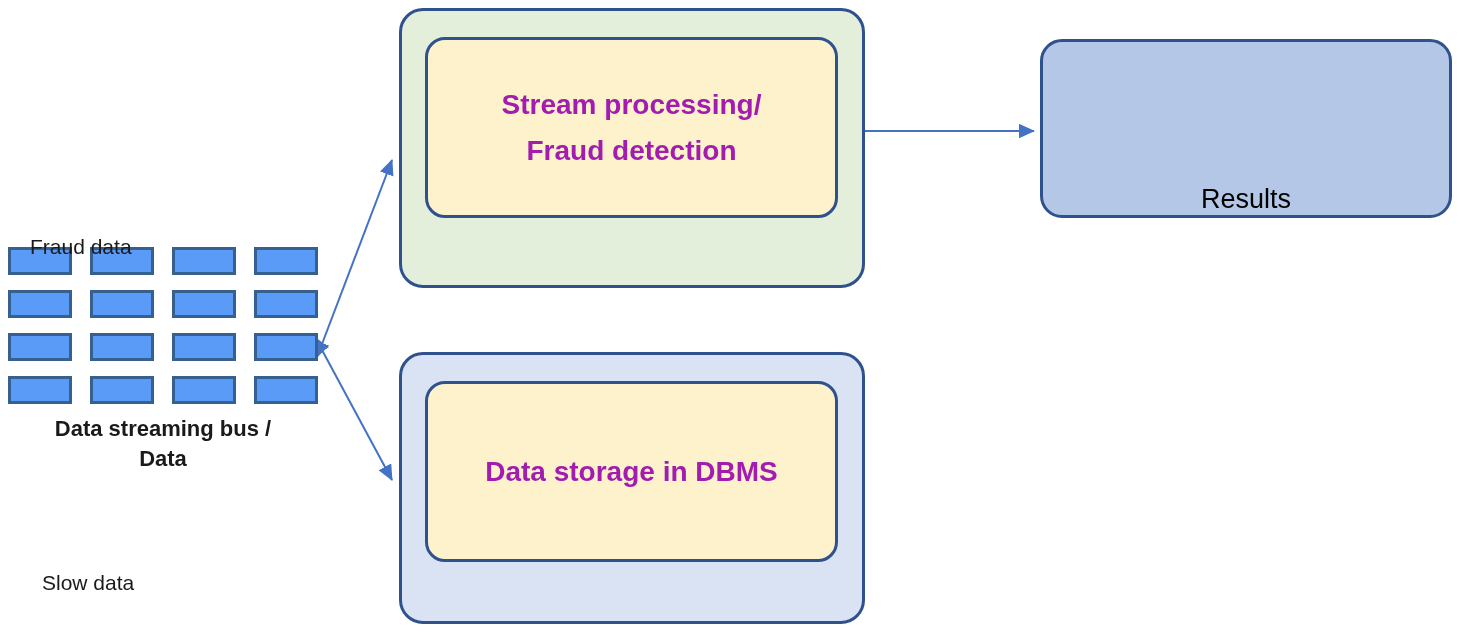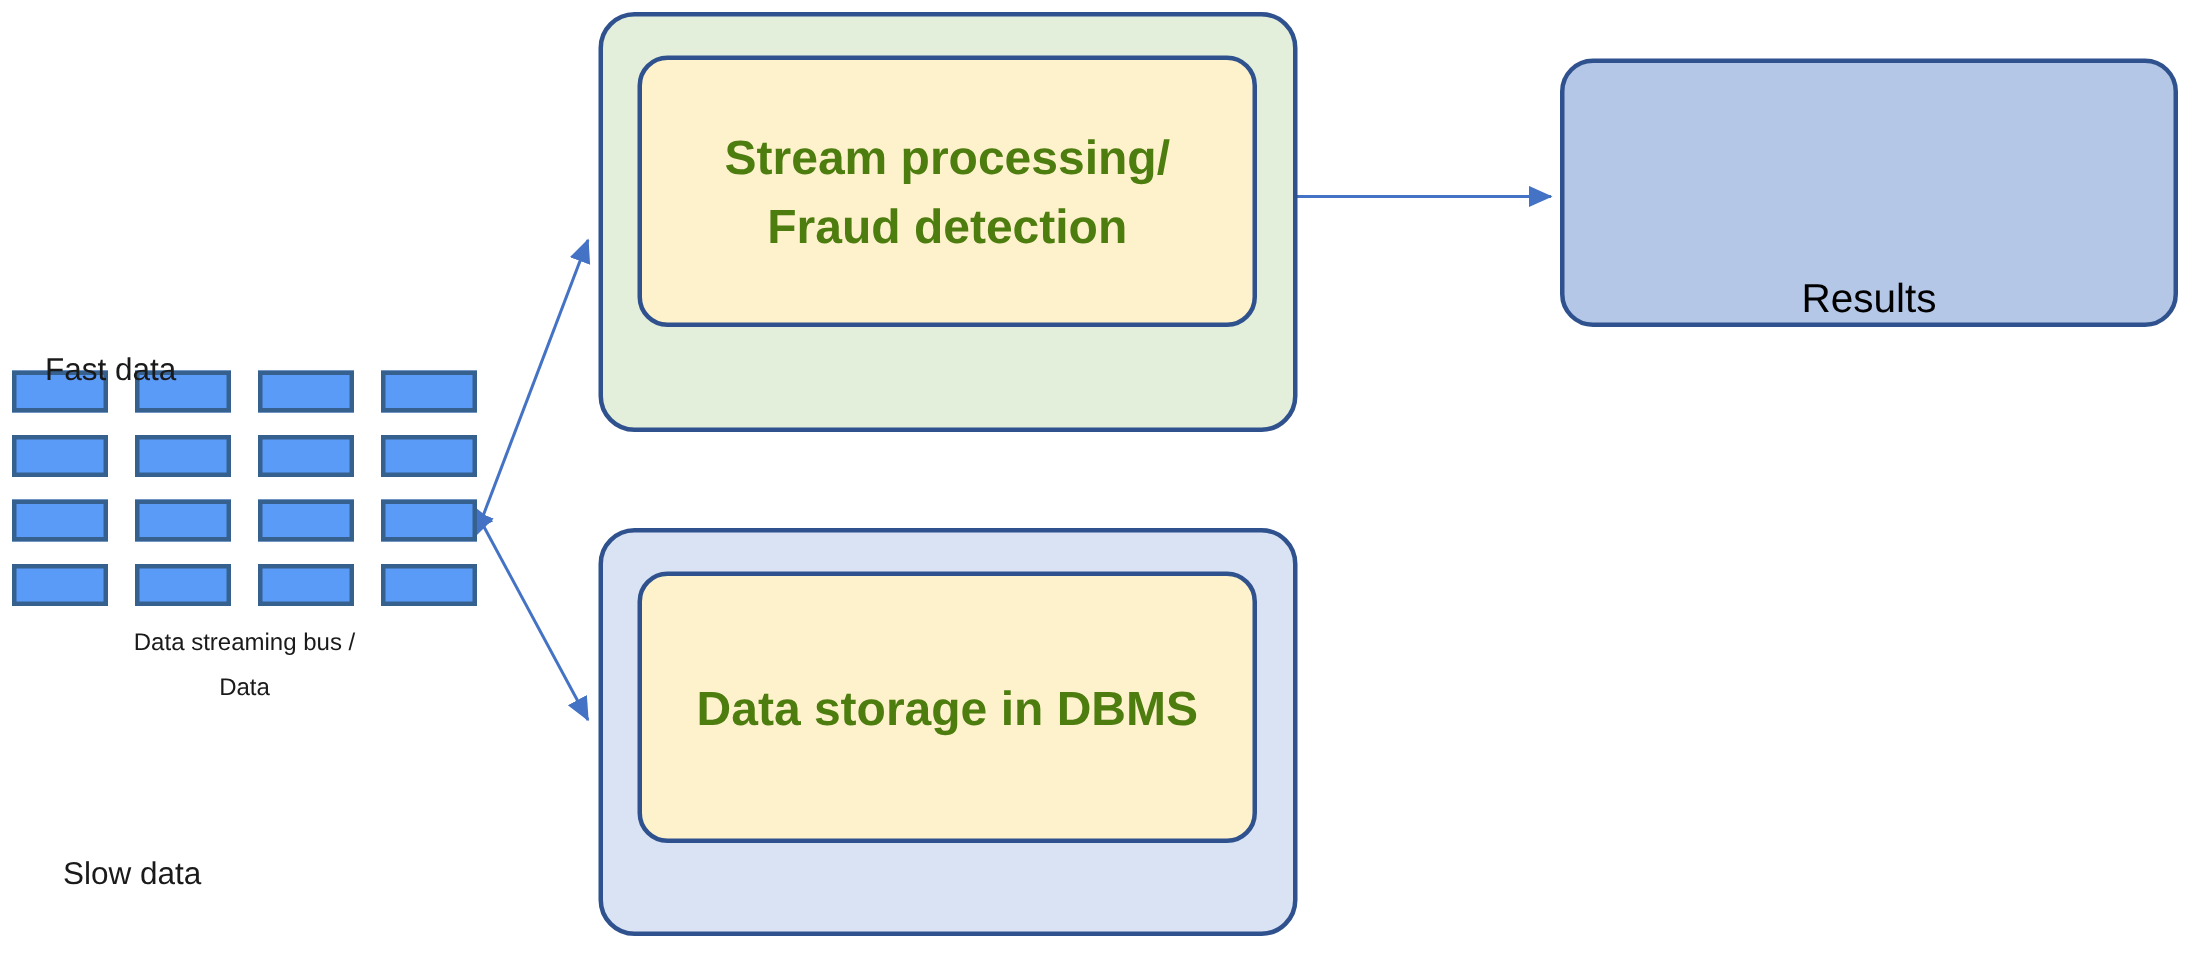--- a/index.html
+++ b/index.html
@@ -34,24 +34,24 @@
     background: #5b9bf8;
     border: 3px solid #36618e;
     box-sizing: content-box;
   }
   #bus-caption {
     position: absolute;
     left: 8px;
     top: 414px;
     width: 310px;
     text-align: center;
-    font-size: 16px;
+    font-size: 22px;
     line-height: 30px;
     color: #1a1a1a;
-    font-weight: 400;
+    font-weight: 700;
     white-space: pre-line;
   }
 
   
   .group-box {
     position: absolute;
     border: 3px solid #2f528f;
     border-radius: 24px;
     box-sizing: border-box;
   }
@@ -98,24 +98,24 @@
     width: 413px;
     height: 181px;
   }
   #storage-box {
     left: 425px;
     top: 381px;
     width: 413px;
     height: 181px;
   }
   .process-label {
-    font-size: 32px;
+    font-size: 28px;
     line-height: 46px;
     font-weight: 700;
-    color: #4d7c0f;
+    color: #a21caf;
     white-space: pre-line;
   }
 
   
   #results-box {
     position: absolute;
     left: 1040px;
     top: 39px;
     width: 412px;
     height: 179px;
@@ -190,21 +190,21 @@
     <div class="bus-cell" style="left:0px;   top:129px;"></div>
     <div class="bus-cell" style="left:82px;  top:129px;"></div>
     <div class="bus-cell" style="left:164px; top:129px;"></div>
     <div class="bus-cell" style="left:246px; top:129px;"></div>
   </div>
 
   <div id="bus-caption">Data streaming bus /
 Data</div>
 
   <div class="group-box" id="fast-group"></div>
-  <div class="group-label" id="fast-label">Fast data</div>
+  <div class="group-label" id="fast-label">Fraud data</div>
 
   <div class="process-box" id="stream-box">
     <span class="process-label">Stream processing/
 Fraud detection</span>
   </div>
 
   <div class="group-box" id="slow-group"></div>
   <div class="group-label" id="slow-label">Slow data</div>
 
   <div class="process-box" id="storage-box">

